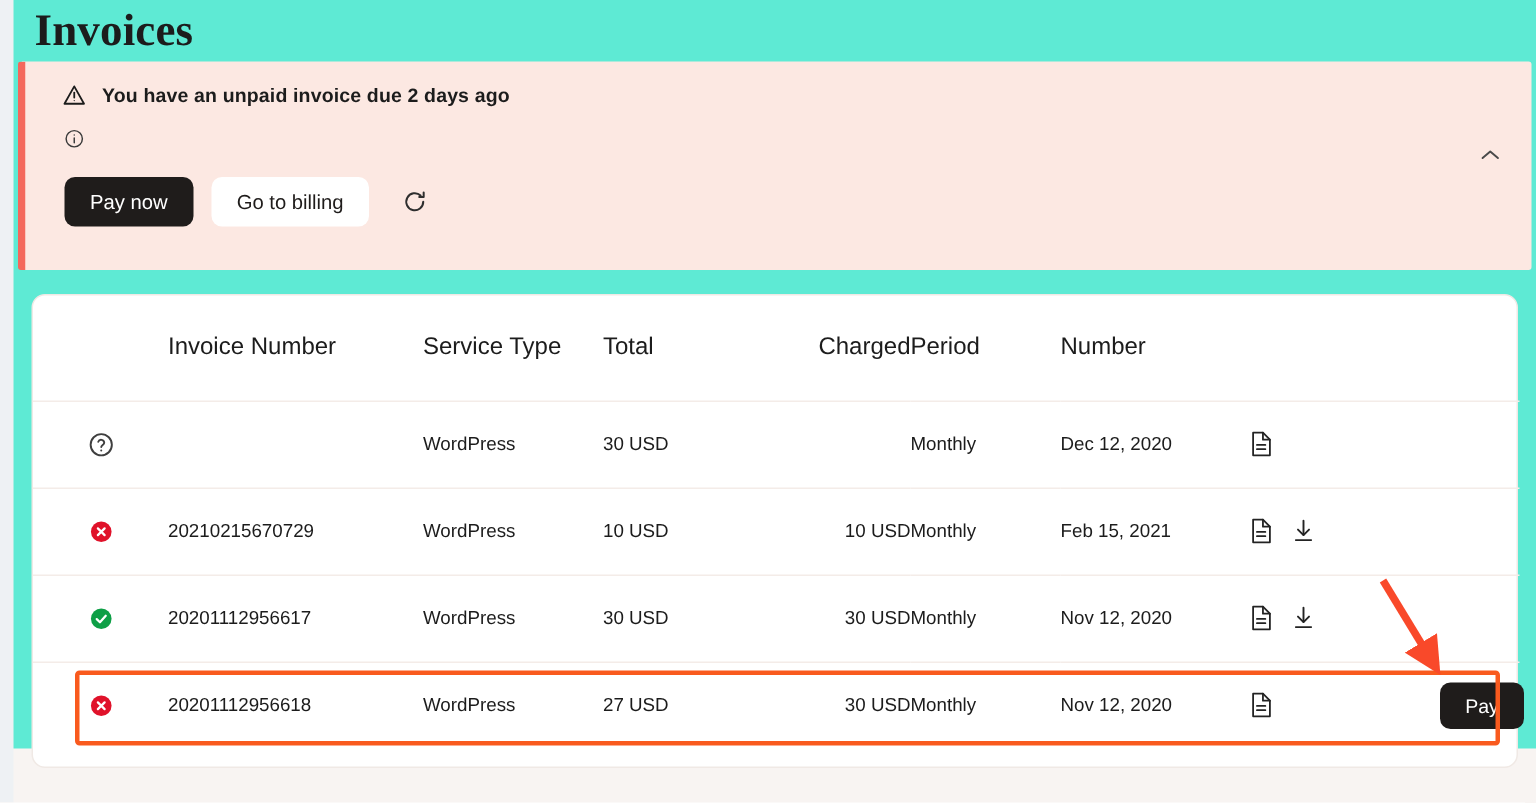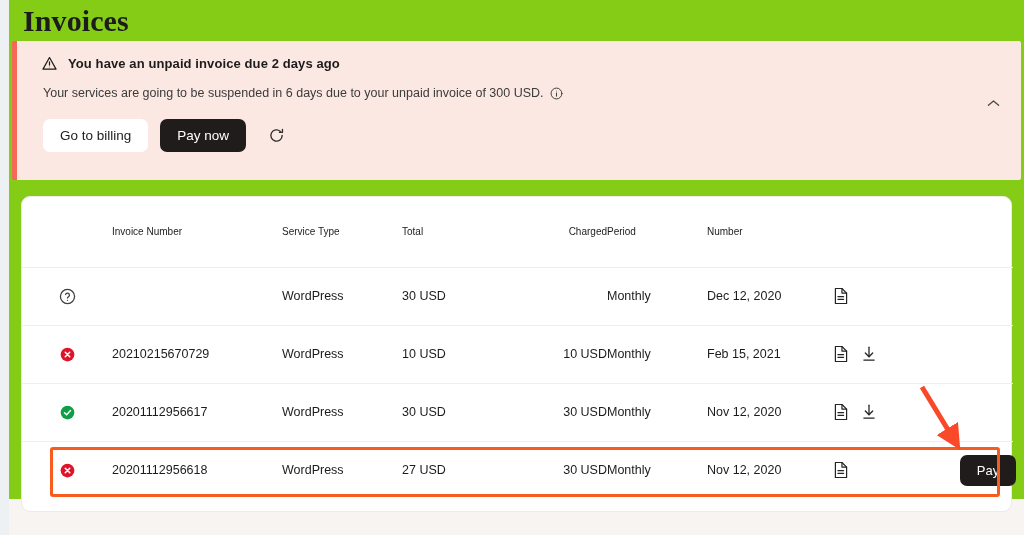--- a/index.html
+++ b/index.html
@@ -21,21 +21,21 @@
     position: absolute;
     left: 0; top: 0;
     width: 9px; height: 535px;
     background: #eef1f4;
   }
 
   .page {
     position: absolute;
     left: 9px; top: 0;
     width: 1015px; height: 499px;
-    background: #84cc16;
+    background: #5eead4;
     padding: 0;
   }
 
   
   .page-title {
     font-family: "Liberation Serif", serif;
     font-size: 30px;
     line-height: 36px;
     color: #1c1c1c;
     padding: 3px 0 0 14px;
@@ -118,21 +118,21 @@
     border-radius: 9px;
     border: 1px solid #f0e9e5;
   }
 
   table.invoices {
     width: 100%;
     border-collapse: collapse;
     table-layout: fixed;
   }
   table.invoices th {
-    font-size: 10px;
+    font-size: 16px;
     font-weight: normal;
     color: #1c1c1c;
     padding: 0;
     height: 70px;
     vertical-align: middle;
   }
   table.invoices td {
     font-size: 12.5px;
     color: #1c1c1c;
     padding: 0;
@@ -222,31 +222,30 @@
     <div class="alert-head">
       <svg class="warn-icon" viewBox="0 0 24 24" fill="none" stroke="#1c1c1c" stroke-width="1.7" stroke-linecap="round" stroke-linejoin="round">
         <path d="M12 3.6 L21.2 20 L2.8 20 Z"></path>
         <line x1="12" y1="9.5" x2="12" y2="14.2"></line>
         <circle cx="12" cy="17" r="0.6" fill="#1c1c1c" stroke="none"></circle>
       </svg>
       <span class="alert-title">You have an unpaid invoice due 2 days ago</span>
     </div>
 
     <div class="alert-body">
-      <span>Your services are going to be suspended in 6 days due to your unpaid invoice of 300 USD.</span>
       <svg class="info-icon" viewBox="0 0 24 24" fill="none" stroke="#3b3b3b" stroke-width="1.8" stroke-linecap="round">
         <circle cx="12" cy="12" r="10"></circle>
         <line x1="12" y1="11" x2="12" y2="17"></line>
         <circle cx="12" cy="7.4" r="0.9" fill="#3b3b3b" stroke="none"></circle>
       </svg>
     </div>
 
     <div class="alert-actions">
+      <button class="btn btn-dark">Pay now</button>
       <button class="btn btn-light">Go to billing</button>
-      <button class="btn btn-dark">Pay now</button>
       <button class="refresh-btn">
         <svg width="17" height="17" viewBox="0 0 24 24" fill="none" stroke="#2e2e2e" stroke-width="1.9" stroke-linecap="round" stroke-linejoin="round">
           <path d="M20 12a8 8 0 1 1-2.5-5.8"></path>
           <polyline points="20.4,3.4 20.4,7.6 16.2,7.6"></polyline>
         </svg>
       </button>
     </div>
 
     <button class="collapse-btn">
       <svg width="13" height="9" viewBox="0 0 14 9" fill="none" stroke="#4a4a4a" stroke-width="1.4" stroke-linecap="round" stroke-linejoin="round">

